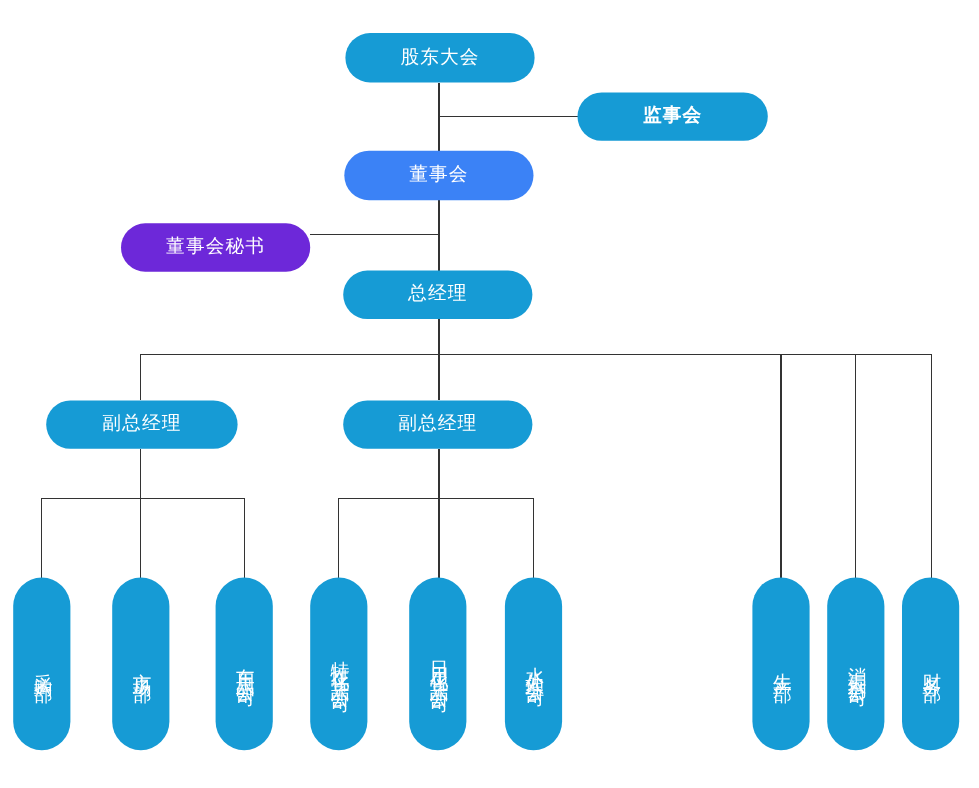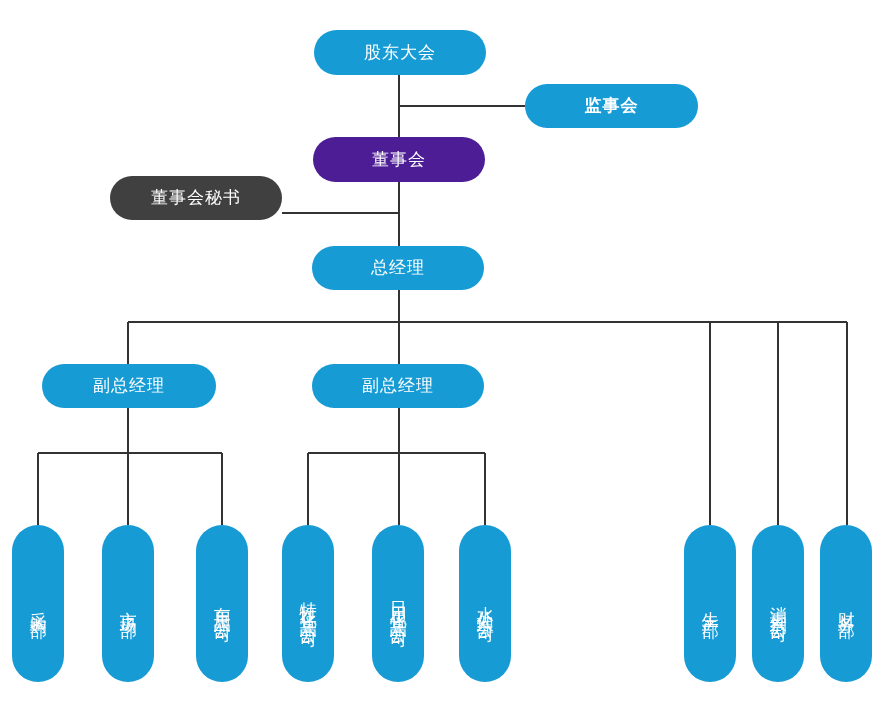--- a/index.html
+++ b/index.html
@@ -84,24 +84,24 @@
       <line x1="399" x2="399" y1="453" y2="525" stroke="#333333" stroke-width="1.2" shape-rendering="crispEdges"></line>
       <line x1="485" x2="485" y1="453" y2="525" stroke="#333333" stroke-width="1.2" shape-rendering="crispEdges"></line>
     </svg>
   <div id="node-layer">
       <div class="node horiz" style="left: 314px; top: 30px; width: 172px; height: 45px; background: rgb(22, 155, 213); color: rgb(255, 255, 255);">
         <span class="node-label">股东大会</span>
       </div>
       <div class="node horiz" style="left: 525px; top: 84px; width: 173px; height: 44px; background: rgb(22, 155, 213); color: rgb(255, 255, 255); font-weight: bold;">
         <span class="node-label">监事会</span>
       </div>
-      <div class="node horiz" style="left: 313px; top: 137px; width: 172px; height: 45px; background: #4c1d95; color: rgb(255, 255, 255);">
+      <div class="node horiz" style="left: 313px; top: 137px; width: 172px; height: 45px; background: #3b82f6; color: rgb(255, 255, 255);">
         <span class="node-label">董事会</span>
       </div>
-      <div class="node horiz" style="left: 110px; top: 176px; width: 172px; height: 44px; background: #404040; color: rgb(255, 255, 255);">
+      <div class="node horiz" style="left: 110px; top: 203px; width: 172px; height: 44px; background: #6d28d9; color: rgb(255, 255, 255);">
         <span class="node-label">董事会秘书</span>
       </div>
       <div class="node horiz" style="left: 312px; top: 246px; width: 172px; height: 44px; background: rgb(22, 155, 213); color: rgb(255, 255, 255); text-align: center;">
         <span class="node-label">总经理</span>
       </div>
       <div class="node horiz" style="left: 42px; top: 364px; width: 174px; height: 44px; background: rgb(22, 155, 213); color: rgb(255, 255, 255);">
         <span class="node-label">副总经理</span>
       </div>
       <div class="node horiz" style="left: 312px; top: 364px; width: 172px; height: 44px; background: rgb(22, 155, 213); color: rgb(255, 255, 255);">
         <span class="node-label">副总经理</span>

